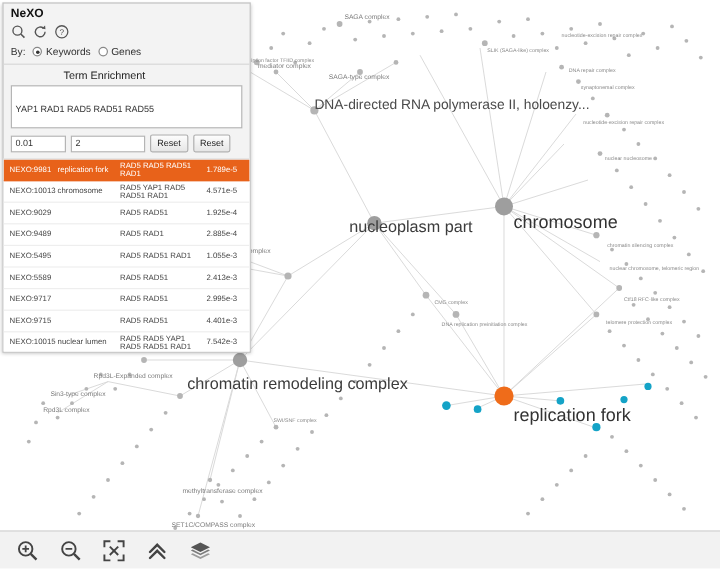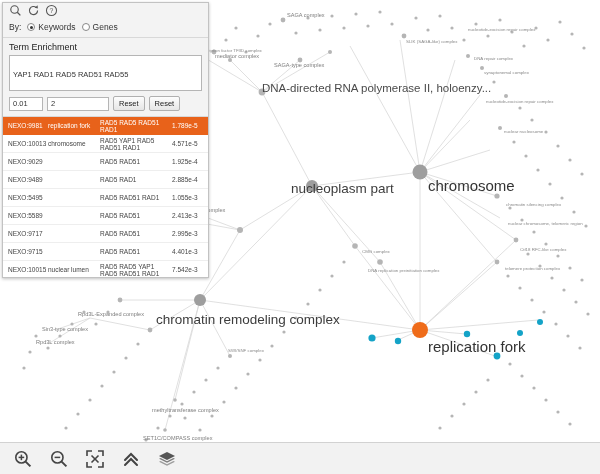--- a/index.html
+++ b/index.html
@@ -111,40 +111,41 @@
     background: #333;
   }
 
   .section-sep {
     border-top: 1px solid #d8d8d8;
   }
   .section-title {
     padding: 4px 6px 3px 6px;
     font-size: 9px;
     color: #222;
+    margin-left: 44px;
   }
   .term-box {
     margin: 0 6px 5px 6px;
     height: 36px;
     border: 1px solid #b5b5b5;
     background: #fff;
     font-size: 7.5px;
     color: #333;
     padding: 14px 3px;
     box-sizing: border-box;
     overflow: hidden;
   }
   .params-row {
     display: flex;
     align-items: center;
     padding: 0 6px 5px 6px;
     gap: 4px;
   }
   .param-input {
-    width: 34px;
+    width: 46px;
     height: 14px;
     border: 1px solid #b5b5b5;
     background: #fff;
     font-size: 7.5px;
     color: #333;
     padding: 0 3px;
     box-sizing: border-box;
     font-family: "Liberation Sans", sans-serif;
     outline: none;
   }
@@ -457,20 +458,21 @@
         <div class="netlabel small" style="left: 42px; top: 326px;">Sin3-type complex</div>
         <div class="netlabel small" style="left: 36px; top: 339px;">Rpd3L complex</div>
         <div class="netlabel tiny" style="left: 228px; top: 348px;">SWI/SNF complex</div>
         <div class="netlabel small" style="left: 152px; top: 407px;">methyltransferase complex</div>
         <div class="netlabel small" style="left: 143px; top: 435px;">SET1C/COMPASS complex</div>
       </div>
   </div>
 
   <div id="nexo-panel">
 
+    <div id="nexo-title">NeXO</div>
 
     <div class="search-row">
       <span class="icon-btn">
         <svg width="13" height="13" viewBox="0 0 16 16">
             <circle cx="6.8" cy="6.8" r="4.6" fill="none" stroke="#555" stroke-width="1.4"></circle>
             <line x1="10.2" y1="10.2" x2="14" y2="14" stroke="#555" stroke-width="1.6"></line>
           </svg>
       </span>
       <span class="icon-btn">
         <svg width="13" height="13" viewBox="0 0 16 16">

